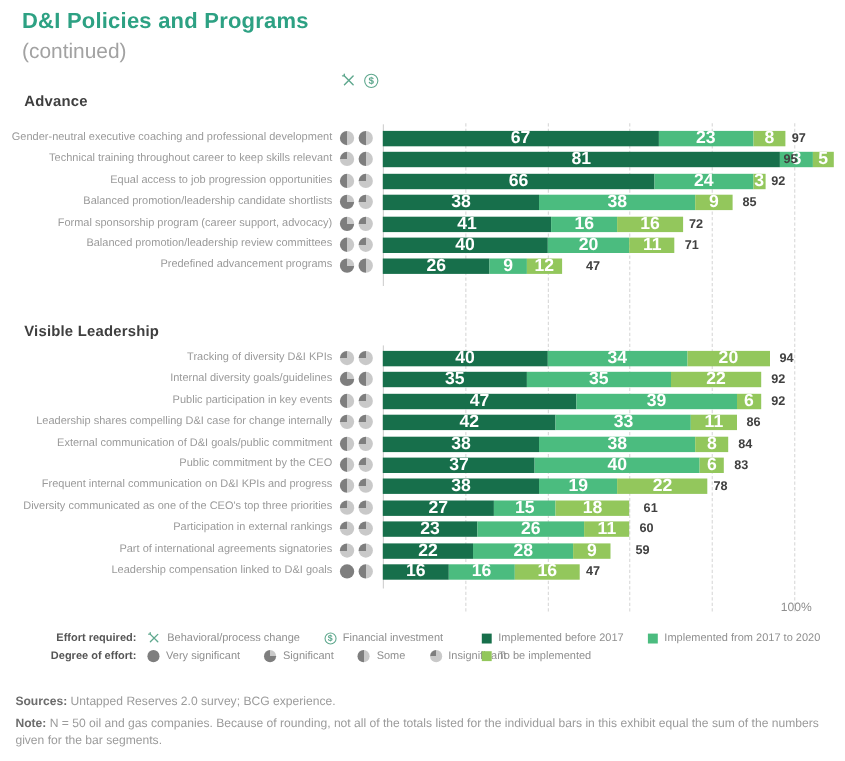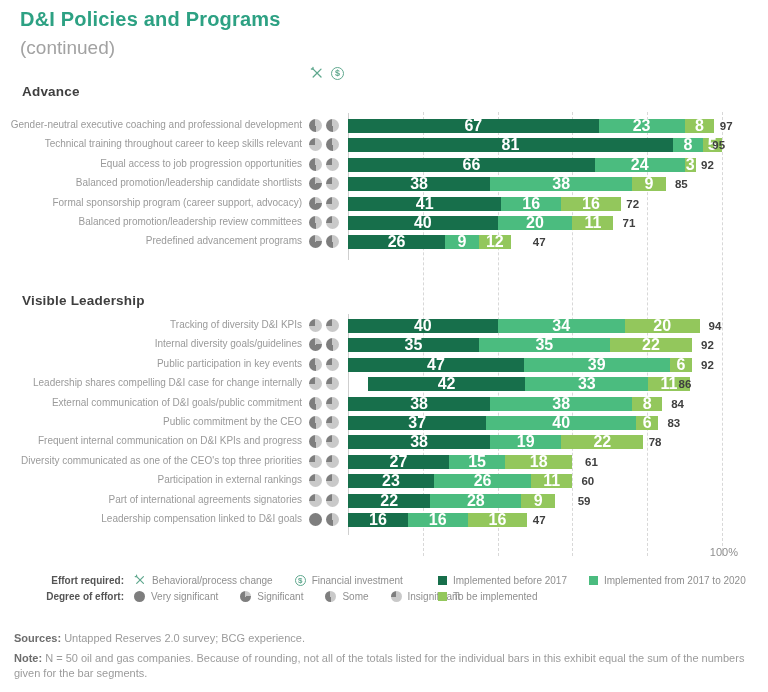--- a/index.html
+++ b/index.html
@@ -105,21 +105,21 @@
         </div>
         <div class="chart-row">
           <div class="row-label-wrap">
             <span class="row-label">Technical training throughout career to keep skills relevant</span>
           </div>
           <div class="row-pies">
             <span class="pie" style="background: conic-gradient(rgb(201, 201, 201) 0deg, rgb(201, 201, 201) 270deg, rgb(126, 126, 126) 270deg, rgb(126, 126, 126) 360deg);"></span>
             <span class="pie" style="background: conic-gradient(rgb(201, 201, 201) 0deg, rgb(201, 201, 201) 180deg, rgb(126, 126, 126) 180deg, rgb(126, 126, 126) 360deg);"></span>
           </div>
           <div class="barwrap">
-            <span class="seg" style="width: 325px; background: rgb(23, 111, 75);">81</span>
+            <span class="seg" style="width: 361px; background: rgb(23, 111, 75);">81</span>
             <span class="seg" style="width: 29.9px; background: rgb(75, 188, 127);">8</span>
             <span class="seg" style="width: 18.7px; background: rgb(147, 199, 92);">5</span>
             <span class="total" style="left: 364.3px;">95</span>
           </div>
         </div>
         <div class="chart-row">
           <div class="row-label-wrap">
             <span class="row-label">Equal access to job progression opportunities</span>
           </div>
           <div class="row-pies">
@@ -245,21 +245,21 @@
         </div>
         <div class="chart-row">
           <div class="row-label-wrap">
             <span class="row-label">Leadership shares compelling D&amp;I case for change internally</span>
           </div>
           <div class="row-pies">
             <span class="pie" style="background: conic-gradient(rgb(201, 201, 201) 0deg, rgb(201, 201, 201) 270deg, rgb(126, 126, 126) 270deg, rgb(126, 126, 126) 360deg);"></span>
             <span class="pie" style="background: conic-gradient(rgb(201, 201, 201) 0deg, rgb(201, 201, 201) 270deg, rgb(126, 126, 126) 270deg, rgb(126, 126, 126) 360deg);"></span>
           </div>
           <div class="barwrap">
-            <span class="seg" style="width: 157.1px; background: rgb(23, 111, 75); margin-left: 20px;">42</span>
+            <span class="seg" style="width: 157.1px; background: rgb(23, 111, 75);">42</span>
             <span class="seg" style="width: 123.4px; background: rgb(75, 188, 127);">33</span>
             <span class="seg" style="width: 41.1px; background: rgb(147, 199, 92);">11</span>
             <span class="total" style="left: 330.6px;">86</span>
           </div>
         </div>
         <div class="chart-row">
           <div class="row-label-wrap">
             <span class="row-label">External communication of D&amp;I goals/public commitment</span>
           </div>
           <div class="row-pies">

